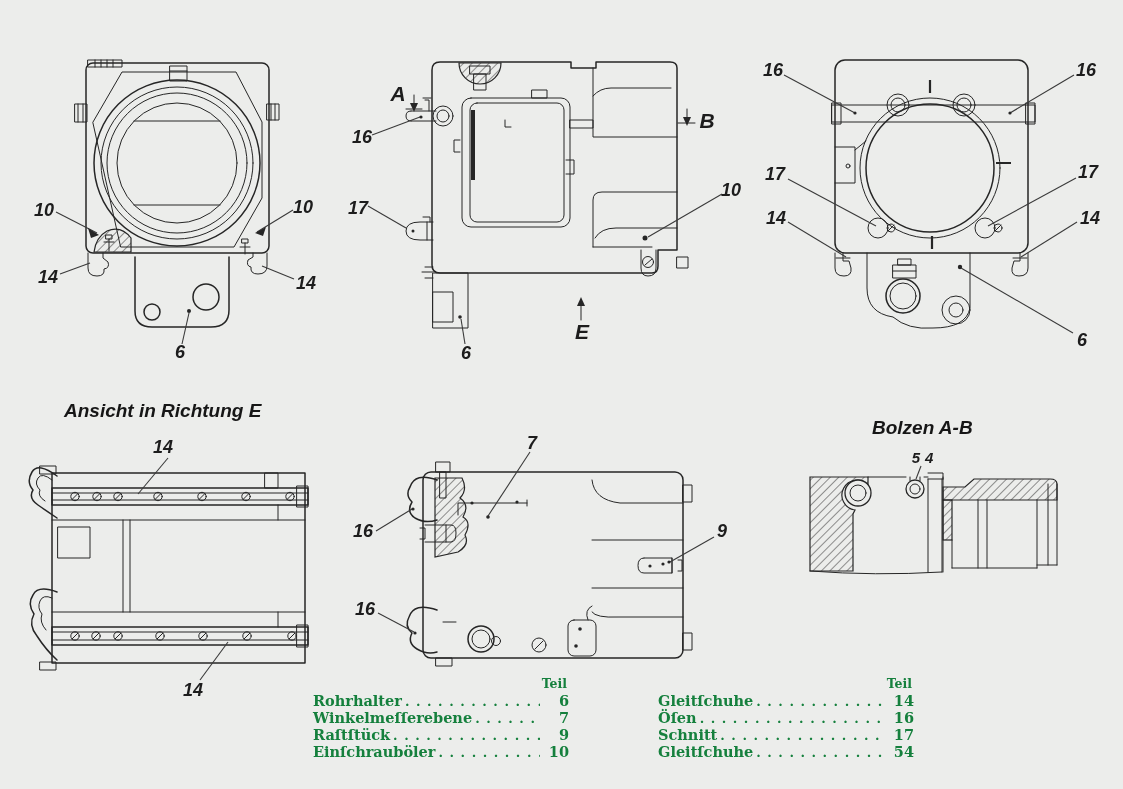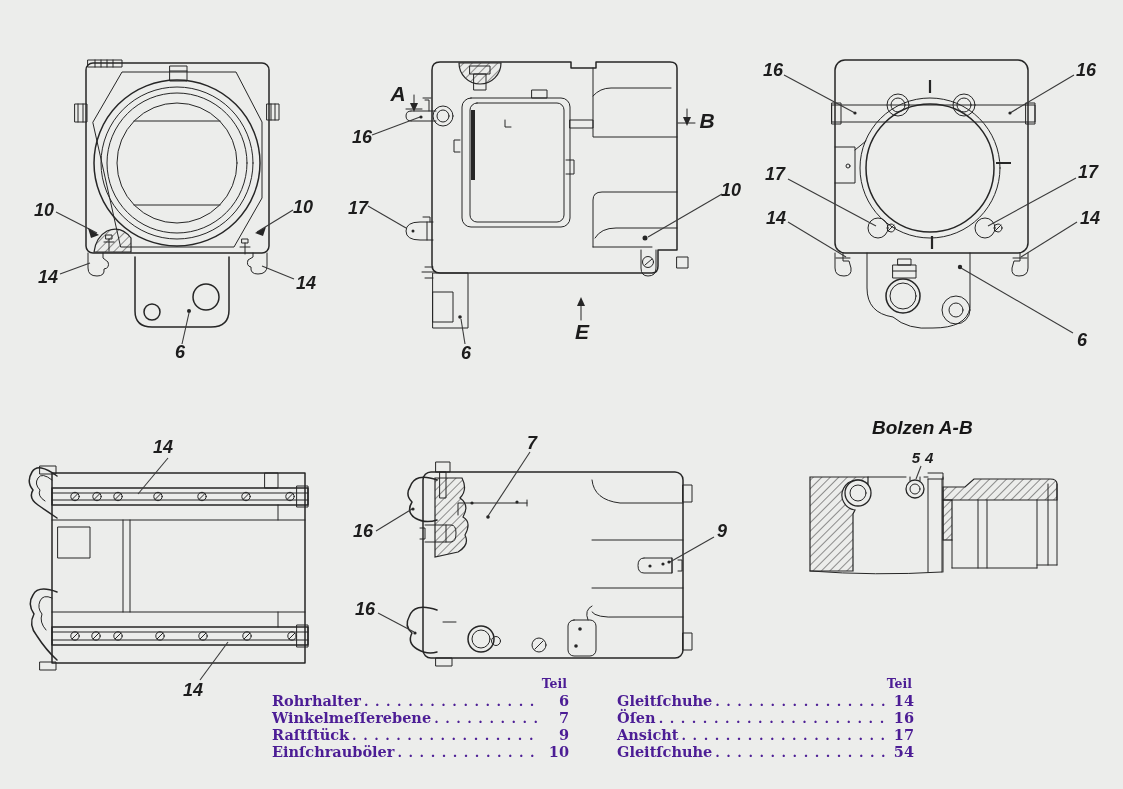--- a/index.html
+++ b/index.html
@@ -30,30 +30,30 @@
     position:absolute;
     font:italic 700 19px "Liberation Sans",sans-serif;
     color:#161616;
     white-space:nowrap;
   }
   .parts{
     position:absolute;
     left:272px;top:676px;width:642px;
     display:flex;gap:48px;
     font-family:"DejaVu Serif","Liberation Serif",serif;
-    color:#4c1d95;
+    color:#15803d;
   }
   .pcol{width:297px;display:flex;flex-direction:column;}
   .punit{
     align-self:flex-end;
     font-size:12.5px;font-weight:700;
     margin:0 2px 1px 0;
   }
   .prow{display:flex;align-items:baseline;height:17px;font-weight:700;font-size:14.5px;}
-  .pname{white-space:nowrap;}
+  .pname{white-space:nowrap;margin-left:41px;}
   .dots{flex:1;overflow:hidden;white-space:nowrap;margin:0 3px;font-size:13px;letter-spacing:1px;}
   .dots::after{content:". . . . . . . . . . . . . . . . . . . . . . . . . . . . . . . . . . . .";}
   .pnum{width:26px;text-align:right;}
 </style>
 </head>
 <body>
 
 <div class="page">
 
   <svg class="art" width="1123" height="789" viewBox="0 0 1123 789">
@@ -327,20 +327,21 @@
       <path class="ht" d="M943,487 L965,487 L974,479 H1050 Q1057,479 1057,484 V500 H943 Z"></path>
       <rect class="ht" x="943" y="500" width="9" height="40"></rect>
 
       <path class="t" d="M943,477 V572 M952,540 V568 M978,500 V568 M987,500 V568 M1037,500 V568 M1048,484 V565 M1057,484 V565 M952,568 H1037 M1037,565 H1057"></path>
       <path class="t" d="M810,571 Q875,576 942,572"></path>
 
       <line class="ld" x1="921" y1="466" x2="916" y2="479"></line>
     </g>
   </svg>
 
+  <div class="hd" style="left:64px;top:400px">Ansicht in Richtung E</div>
   <div class="hd" style="left:872px;top:417px">Bolzen A-B</div>
 
   <div class="co" style="left:44px;top:210px">10</div>
   <div class="co" style="left:303px;top:207px">10</div>
   <div class="co" style="left:48px;top:277px">14</div>
   <div class="co" style="left:306px;top:283px">14</div>
   <div class="co" style="left:180px;top:352px">6</div>
 
   <div class="co co-lg" style="left:398px;top:94px">A</div>
   <div class="co" style="left:362px;top:137px">16</div>
@@ -398,21 +399,21 @@
         <span class="pname">Gleitſchuhe</span>
         <span class="dots"></span>
         <span class="pnum">14</span>
       </div>
       <div class="prow">
         <span class="pname">Öſen</span>
         <span class="dots"></span>
         <span class="pnum">16</span>
       </div>
       <div class="prow">
-        <span class="pname">Ansicht</span>
+        <span class="pname">Schnitt</span>
         <span class="dots"></span>
         <span class="pnum">17</span>
       </div>
       <div class="prow">
         <span class="pname">Gleitſchuhe</span>
         <span class="dots"></span>
         <span class="pnum">54</span>
       </div>
     </div>
   </div>

